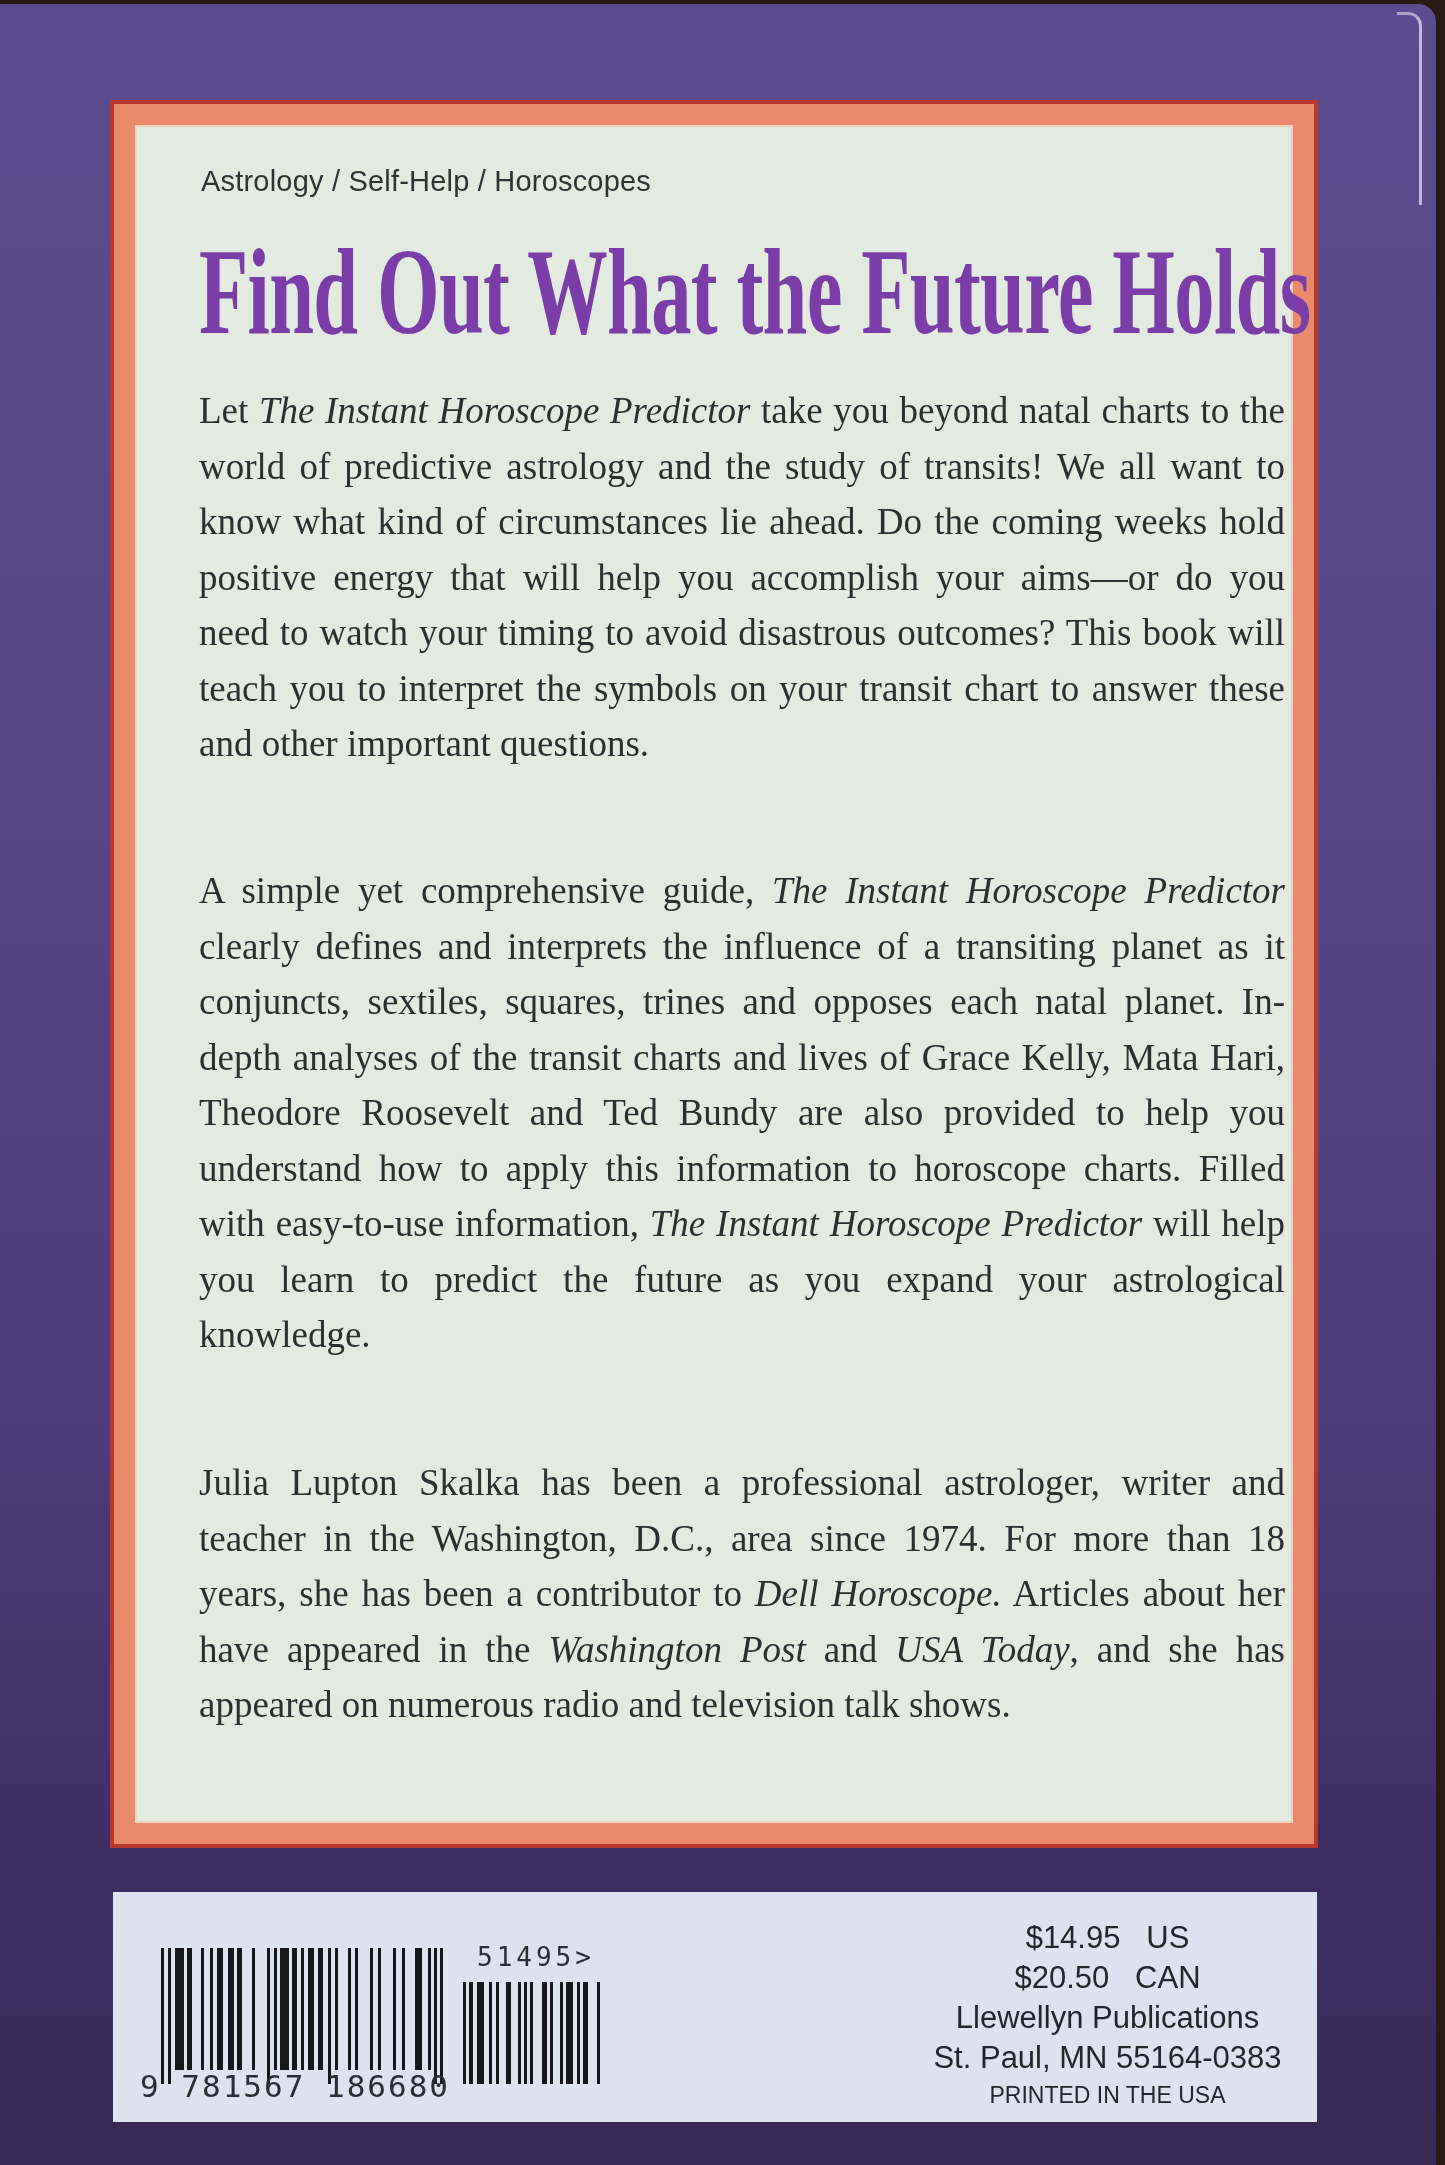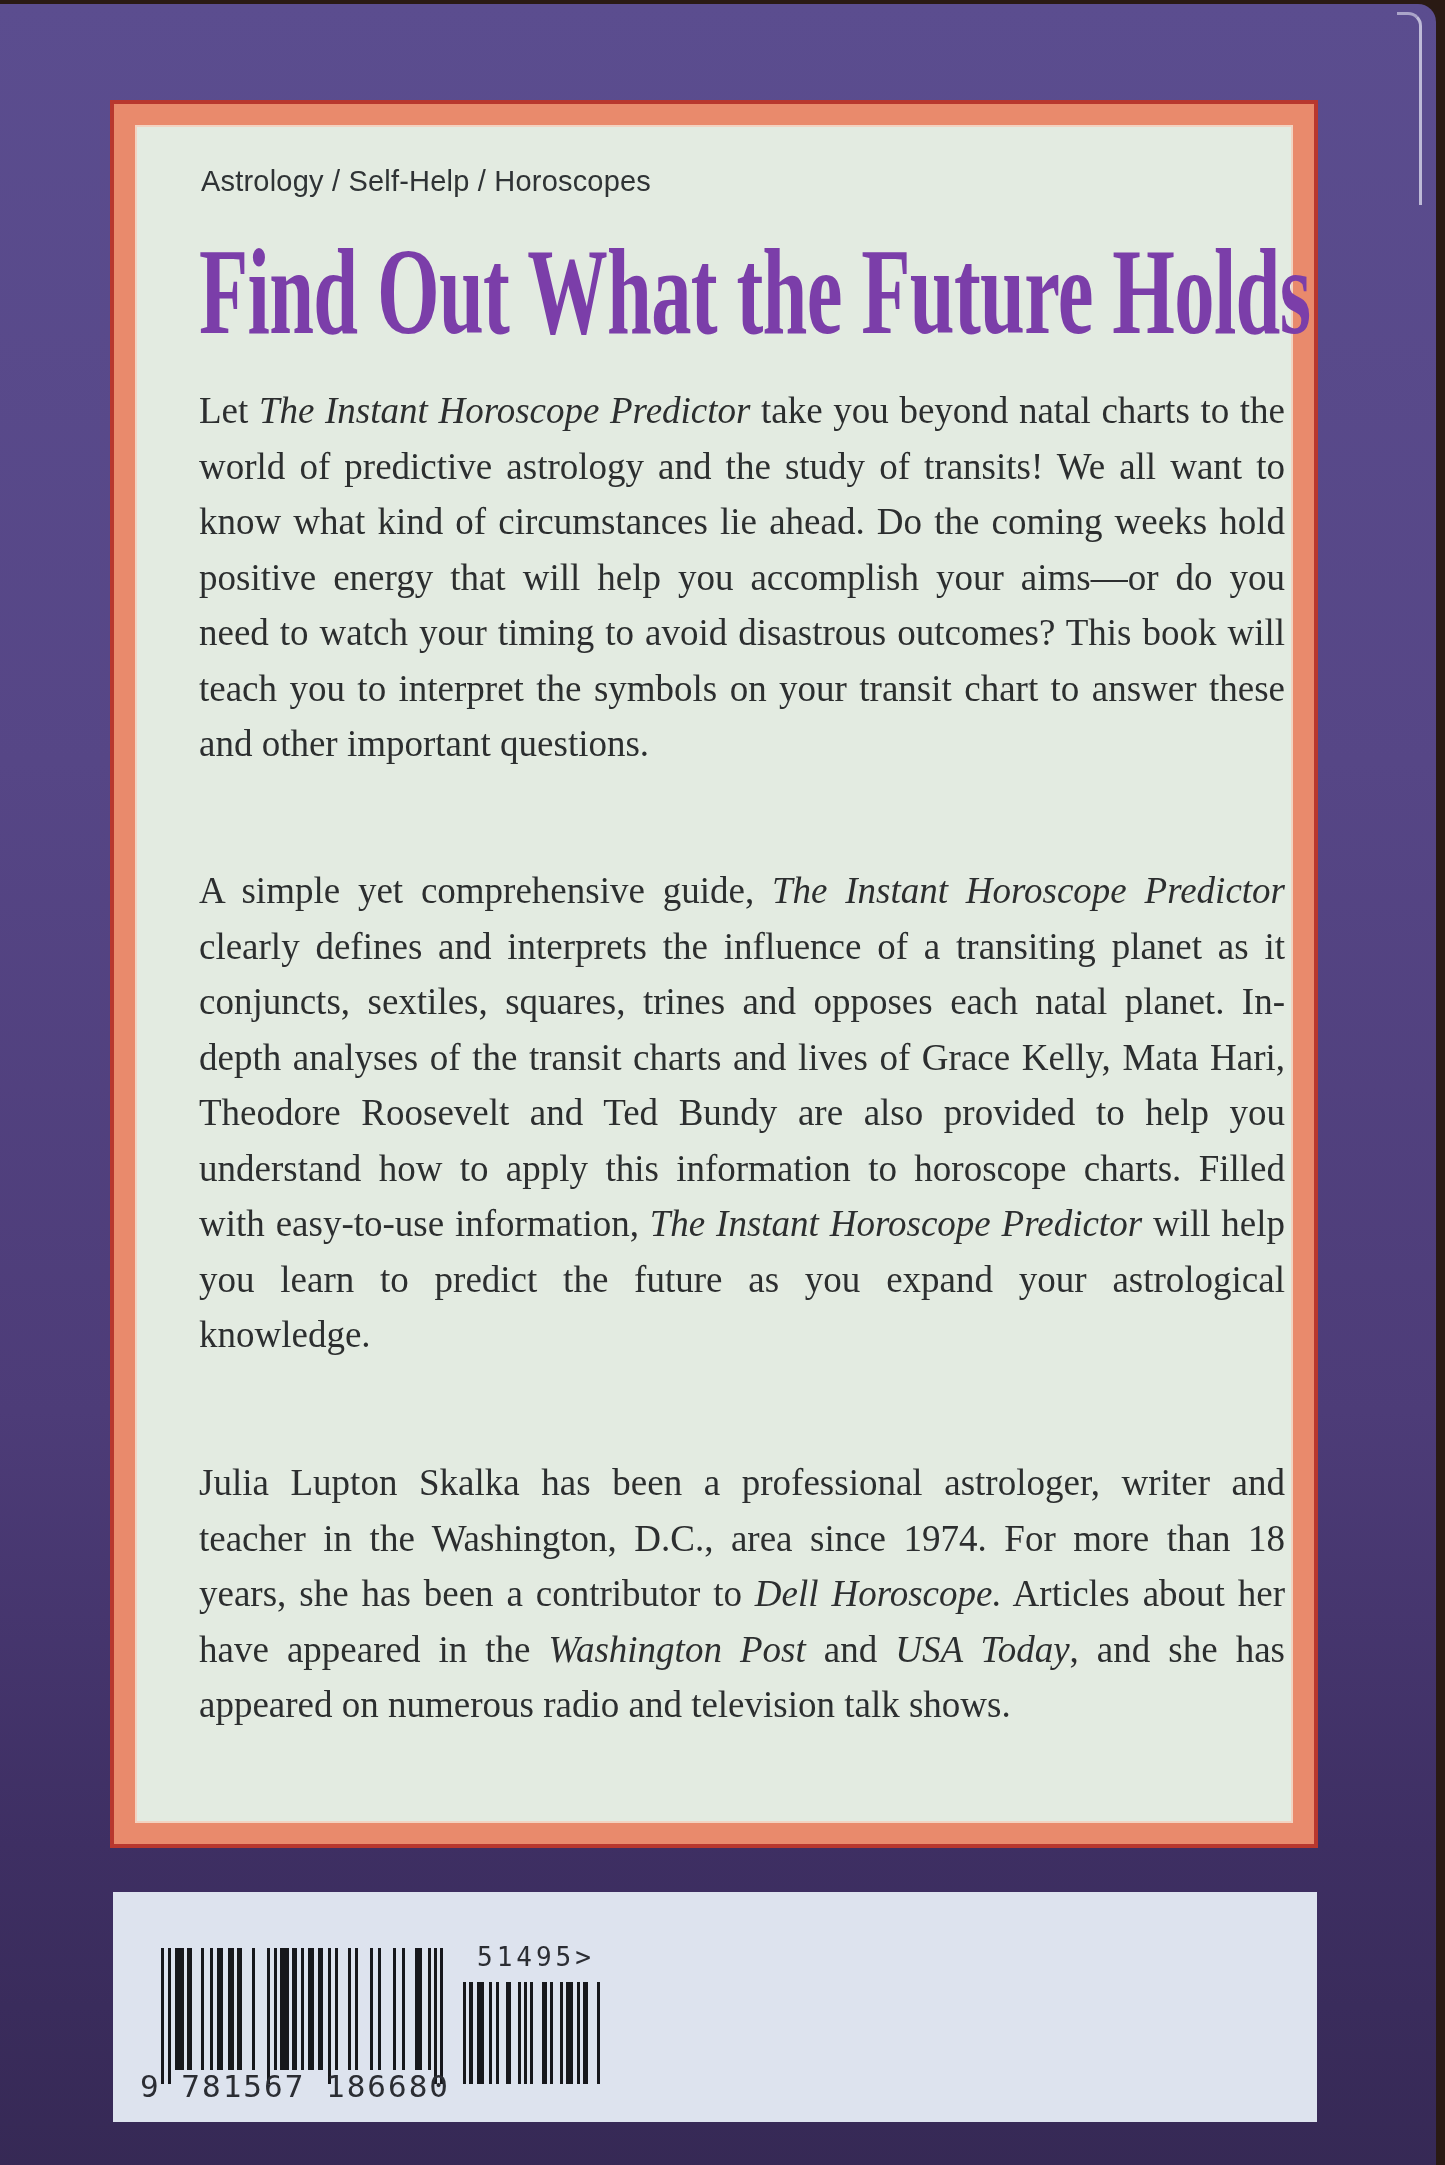--- a/index.html
+++ b/index.html
@@ -171,14 +171,21 @@
       <div class="bar" style="width:3px;margin-right:7px"></div>
       <div class="bar" style="width:3px;margin-right:3px"></div>
       <div class="bar" style="width:7px;margin-right:4px"></div>
       <div class="bar" style="width:3px;margin-right:3px"></div>
       <div class="bar" style="width:5px;margin-right:9px"></div>
       <div class="bar" style="width:3px;margin-right:0"></div>
     </div>
 
     <div class="human-digits">9 781567 186680</div>
 
+    <div class="price-block">
+      <div class="price-line">$14.95   US</div>
+      <div class="price-line">$20.50   CAN</div>
+      <div class="price-line">Llewellyn Publications</div>
+      <div class="price-line">St. Paul, MN 55164-0383</div>
+      <div class="printed">PRINTED IN THE USA</div>
+    </div>
   </div>
 </div>
 
 </body></html>

